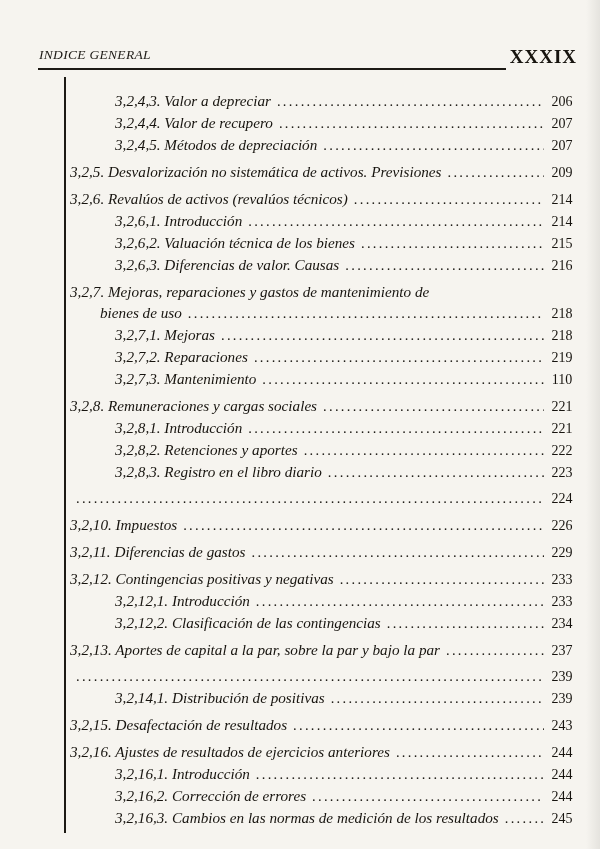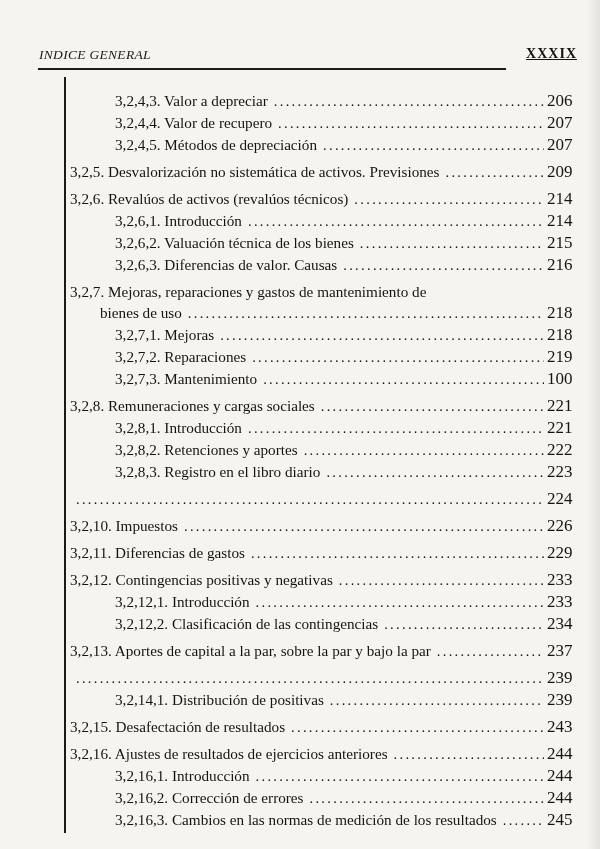--- a/index.html
+++ b/index.html
@@ -22,49 +22,49 @@
     pointer-events: none;
   }
   .header { position: absolute; top: 46px; left: 0; width: 100%; height: 26px; }
   .header-title {
     position: absolute; left: 39px; top: 1px;
     font-style: italic; font-size: 13.5px; letter-spacing: 0.3px;
     color: #1c1914;
   }
   .folio {
     position: absolute; right: 23px; top: 0;
-    font-weight: bold; font-size: 14px; letter-spacing: 1px; text-decoration: underline;
+    font-weight: bold; font-size: 19px; letter-spacing: 1px;
   }
   .header-rule {
     position: absolute; left: 38px; top: 22px;
     width: 468px; height: 2px; background: #1d1a15;
   }
   .vrule {
     position: absolute; left: 64px; top: 77px;
     width: 2px; height: 756px; background: #1d1a15;
   }
   .toc {
     position: absolute; top: 90px; left: 70px; right: 23px;
   }
   .toc-row {
     display: flex; align-items: baseline;
     font-size: 15.2px; line-height: 21px;
     white-space: nowrap;
   }
   .toc-row.level1 { margin-top: 5px; }
   .toc-row.level2 { margin-left: 45px; }
   .toc-row.cont   { margin-left: 30px; }
-  .toc-label { white-space: nowrap; }
+  .toc-label { white-space: nowrap; font-style: italic; }
   .leader {
     flex: 1 1 auto; overflow: hidden; white-space: nowrap;
     letter-spacing: 2.3px; margin: 0 3px 0 6px;
     font-size: 14.5px; color: #1d1a15;
     min-width: 0;
   }
-  .page-num { min-width: 30px; text-align: left; font-size: 17px; }
+  .page-num { min-width: 30px; text-align: center; font-size: 14px; }
 </style>
 </head>
 <body>
 
 <div class="page">
   <div class="edge-shade"></div>
 
   <div class="header">
     <span class="header-title">INDICE GENERAL</span>
     <span class="folio">XXXIX</span>
@@ -128,21 +128,21 @@
         <span class="page-num">218</span>
       </div>
       <div class="toc-row level2">
         <span class="toc-label">3,2,7,2. Reparaciones</span>
         <span class="leader">............................................................................................................................................................................................................................</span>
         <span class="page-num">219</span>
       </div>
       <div class="toc-row level2">
         <span class="toc-label">3,2,7,3. Mantenimiento</span>
         <span class="leader">............................................................................................................................................................................................................................</span>
-        <span class="page-num">100</span>
+        <span class="page-num">110</span>
       </div>
       <div class="toc-row level1">
         <span class="toc-label">3,2,8. Remuneraciones y cargas sociales</span>
         <span class="leader">............................................................................................................................................................................................................................</span>
         <span class="page-num">221</span>
       </div>
       <div class="toc-row level2">
         <span class="toc-label">3,2,8,1. Introducción</span>
         <span class="leader">............................................................................................................................................................................................................................</span>
         <span class="page-num">221</span>

